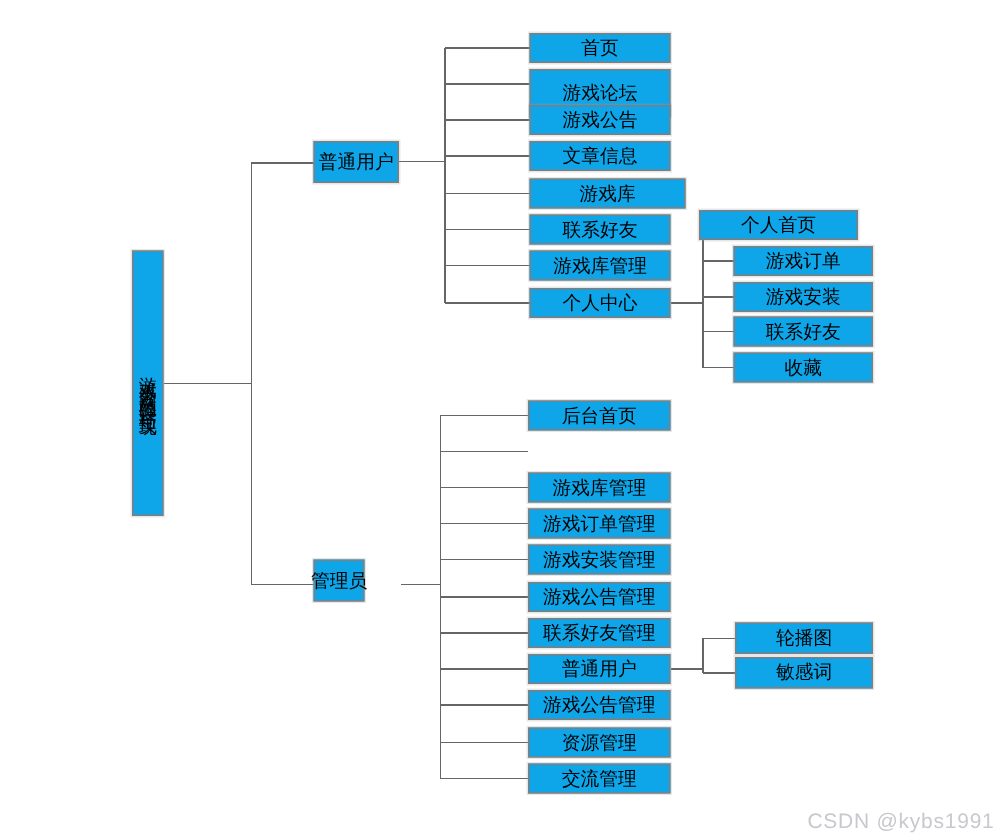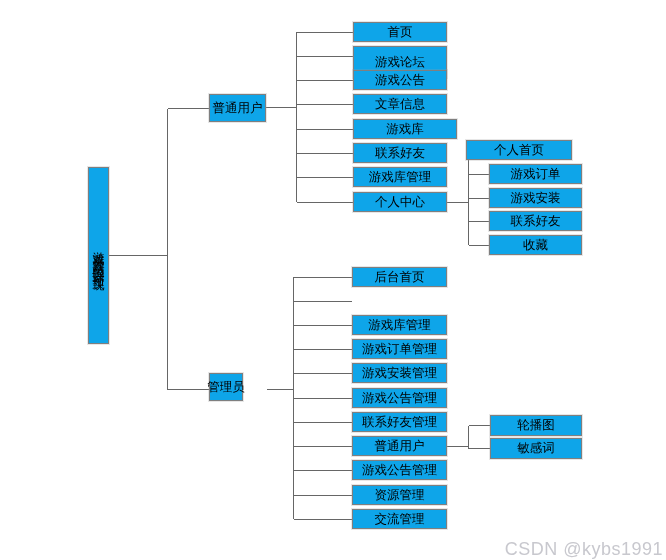--- a/index.html
+++ b/index.html
@@ -13,21 +13,21 @@
     border:1px solid #7f7f7f;box-shadow:0 0 0 1px rgba(160,160,160,.25);
     display:flex;align-items:center;justify-content:center;
     font-size:12.5px;line-height:1;white-space:nowrap;
   }
   .root-node{
     writing-mode:vertical-rl;text-orientation:upright;
     letter-spacing:2.5px;font-size:12px;padding-top:2px;
   }
   .watermark{
     position:absolute;right:3px;top:539px;
-    font-size:18px;color:#c8c8ce;letter-spacing:.5px;
+    font-size:14px;color:#c8c8ce;letter-spacing:.5px;
   }
 </style>
 </head>
 <body>
 
 <div class="stage">
 
   <svg class="lines" viewBox="0 0 666 560" shape-rendering="crispEdges">
     <g stroke="#666666" stroke-width="1" fill="none">
 

